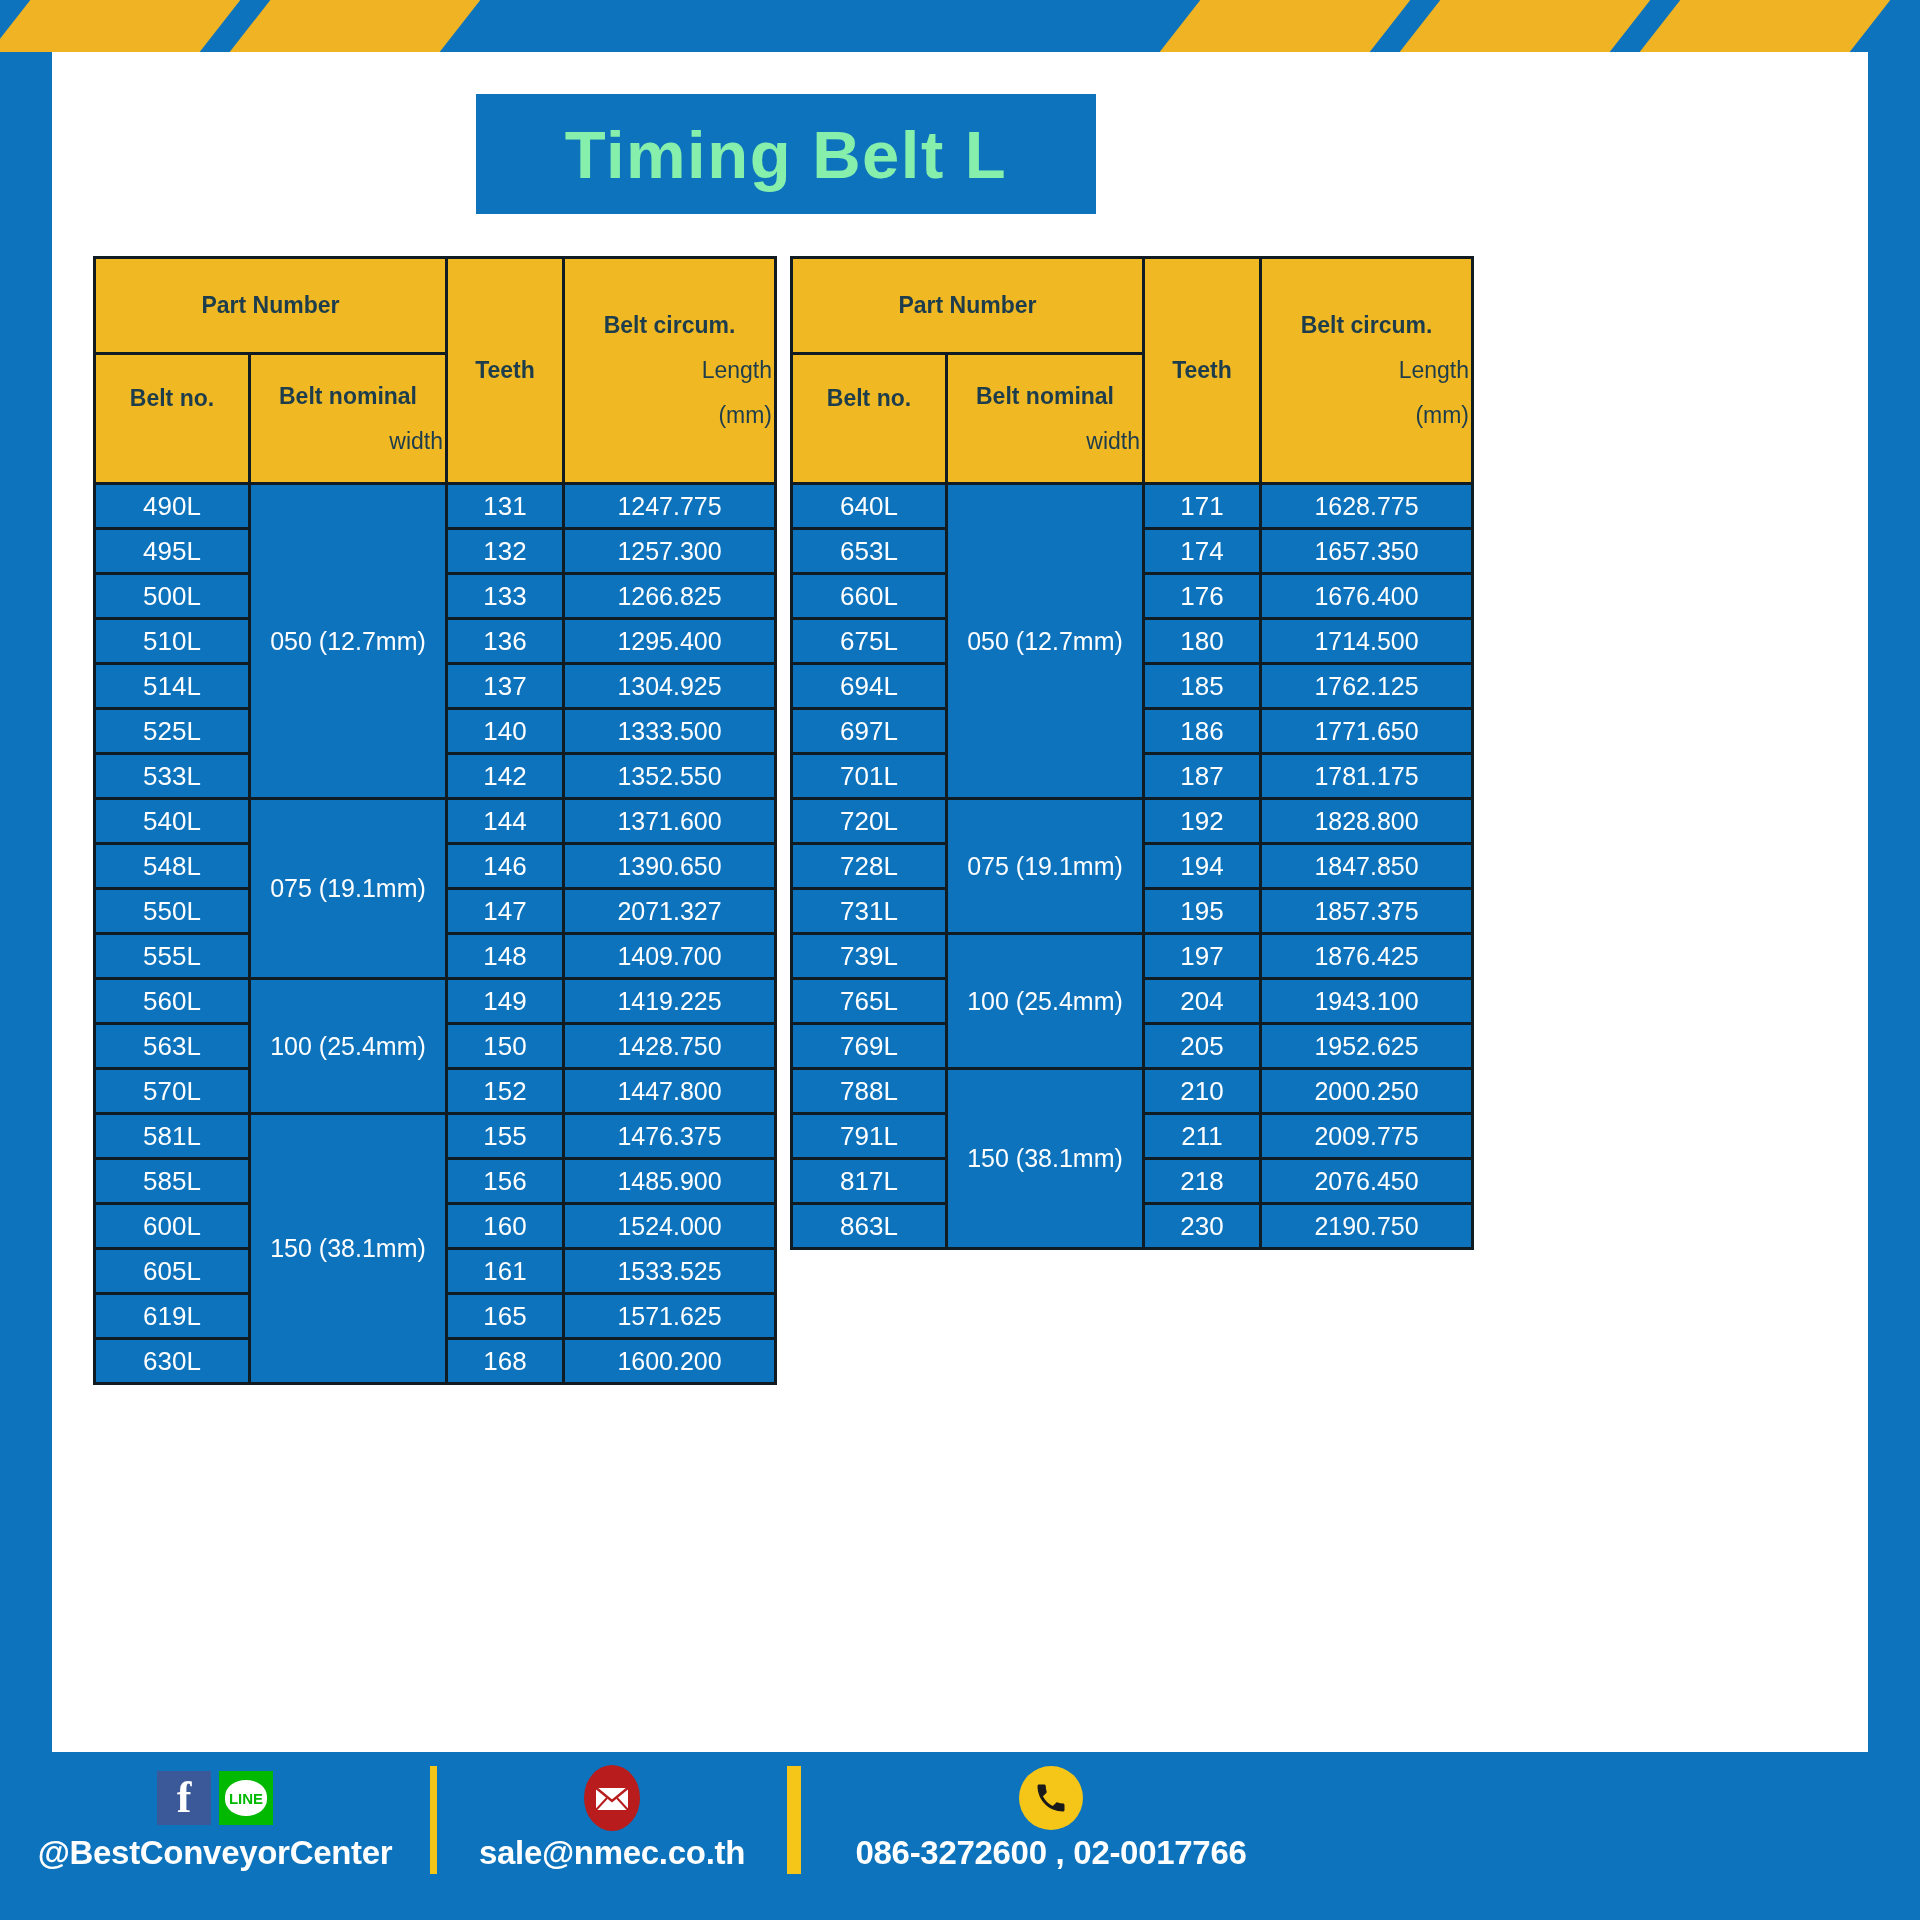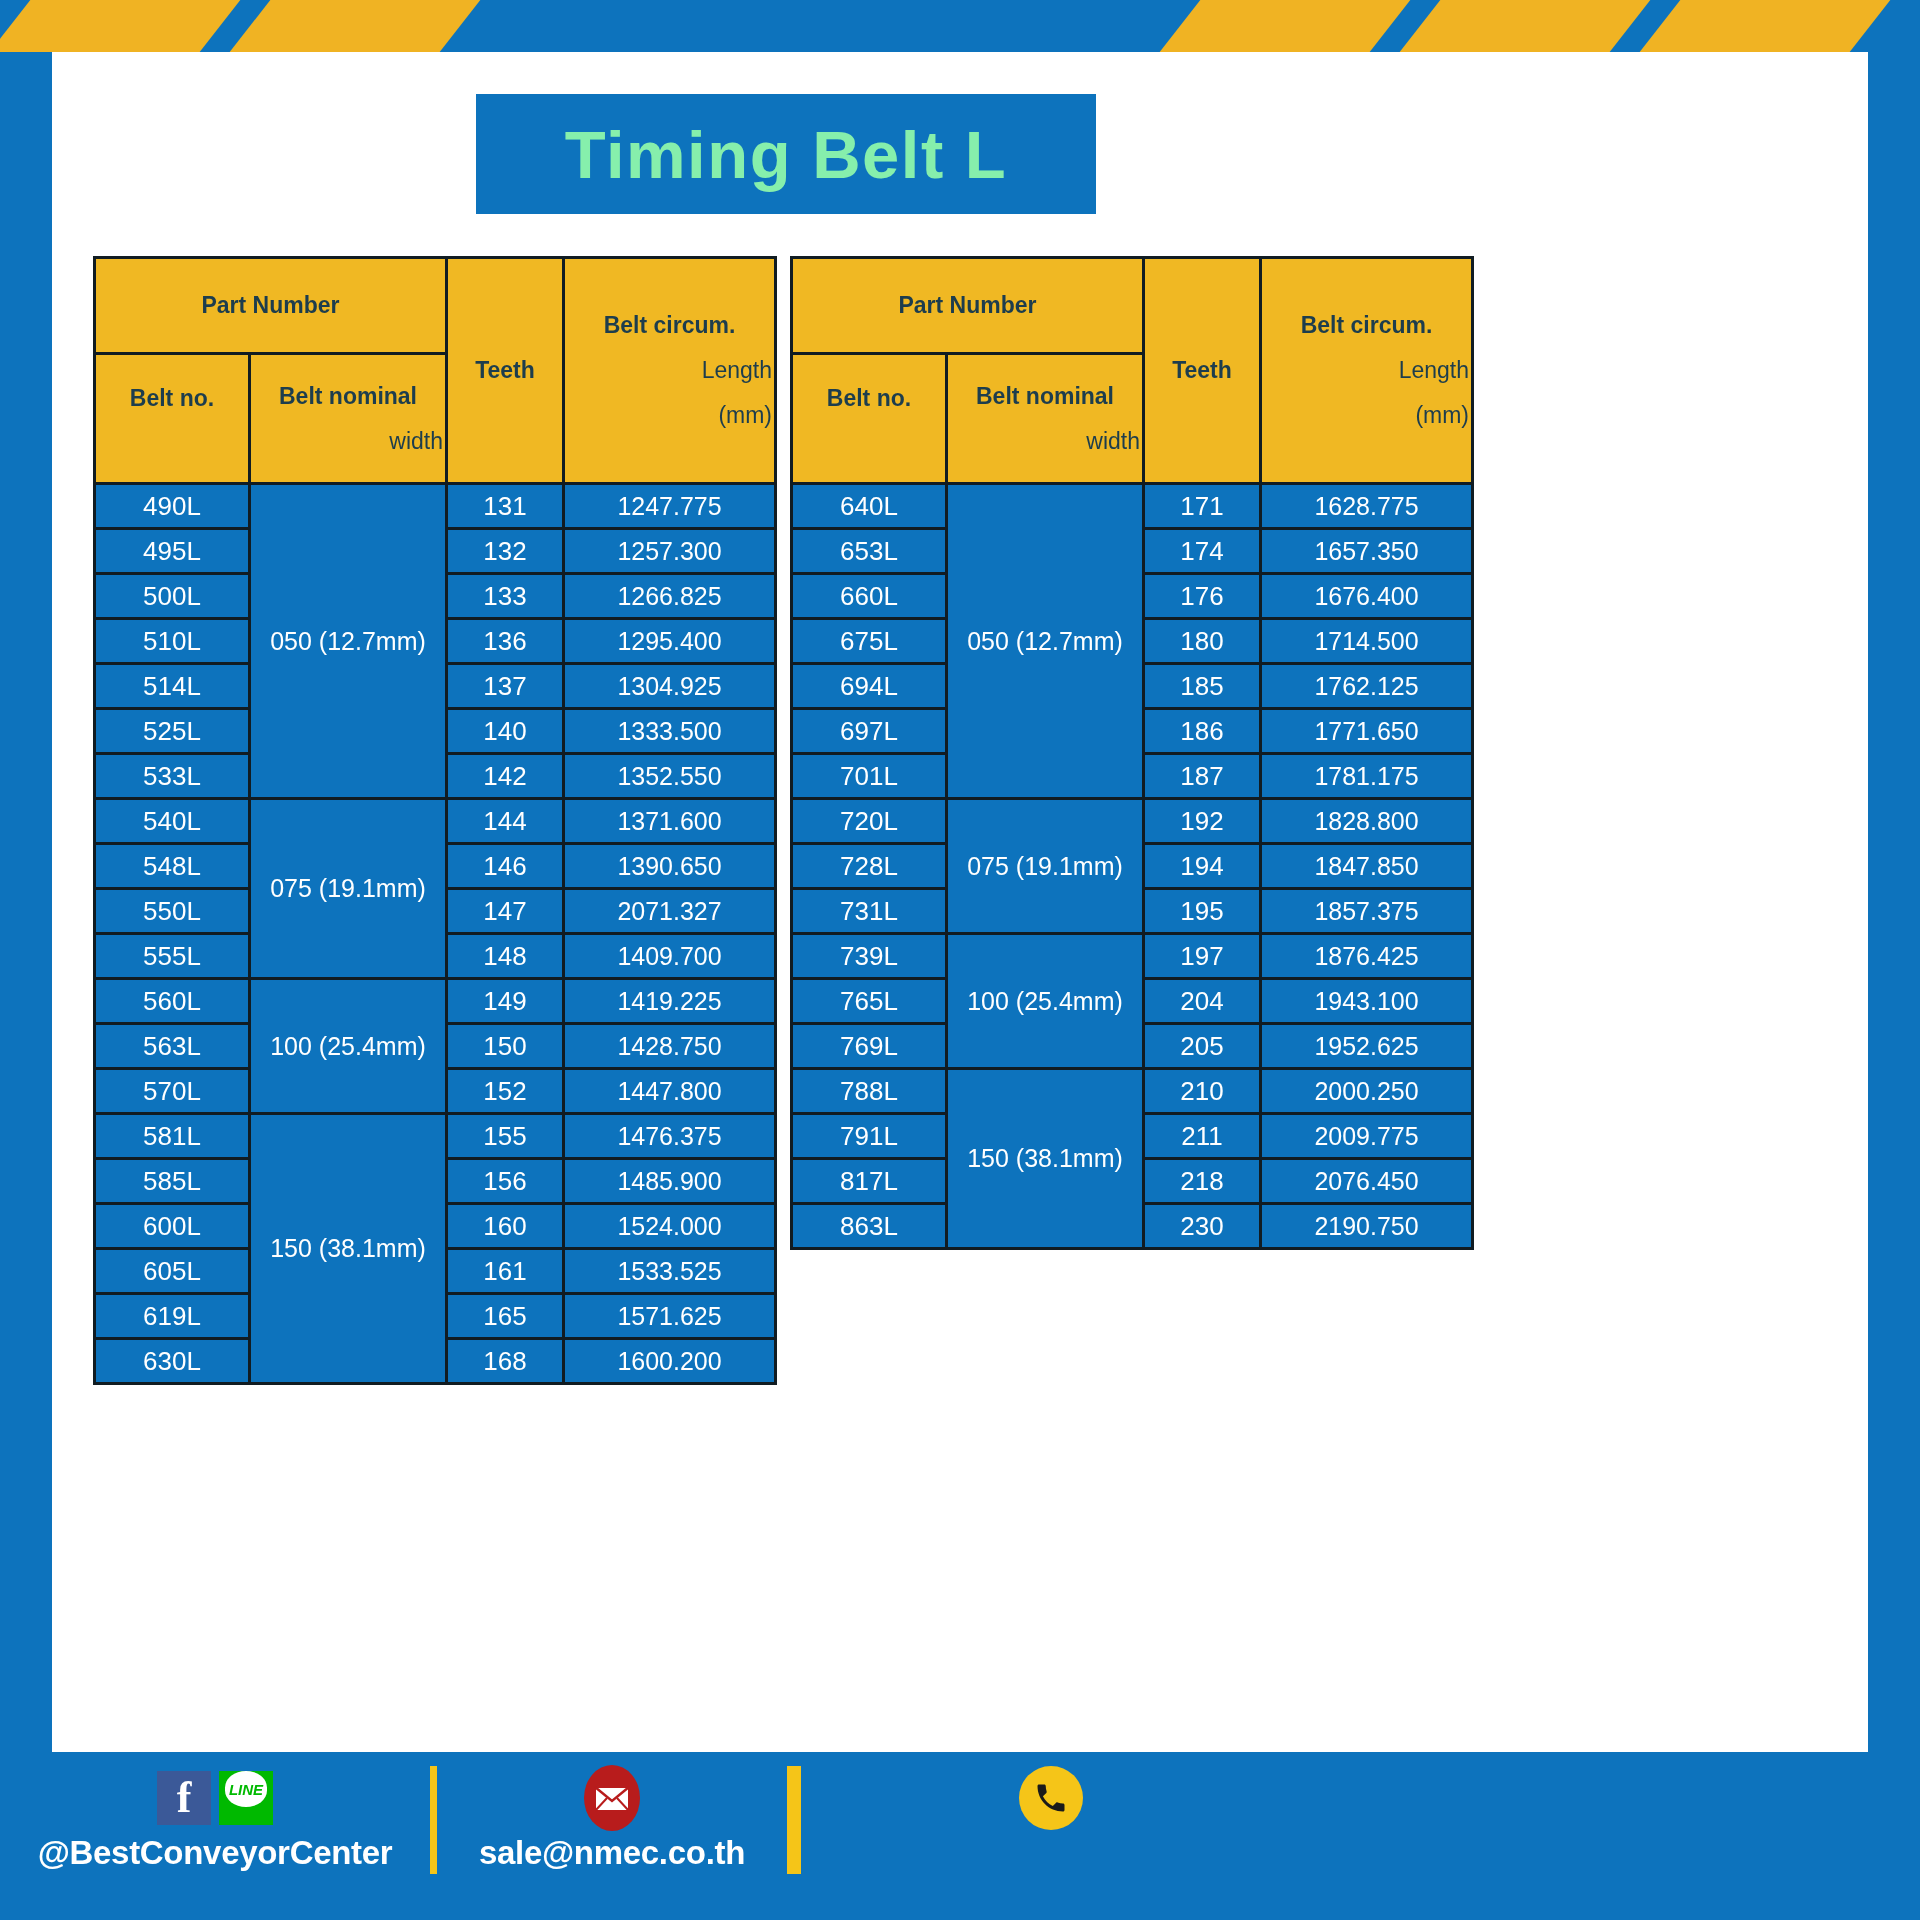--- a/index.html
+++ b/index.html
@@ -124,21 +124,21 @@
   .fsep { width:7px; height:108px; background:#f5c518; margin:14px 0 0 0; }
 
   .ic-fb {
     width:54px; height:54px; background:#3b5998;
     display:flex; align-items:center; justify-content:center;
     color:#fff; font-size:44px; font-weight:bold;
     font-family:"Liberation Serif", serif; line-height:1;
   }
   .ic-line {
     width:54px; height:54px; background:#00b900;
-    display:flex; align-items:flex-start; justify-content:center;font-style:italic;
+    display:flex; align-items:center; justify-content:center;
   }
   .ic-line .bub {
     width:42px; height:36px; background:#fff; border-radius:50%/46%;
     display:flex; align-items:center; justify-content:center;
     color:#00b900; font-size:15px; font-weight:bold;
   }
   .ic-mail {
     width:56px; height:66px; background:#b81c1c; border-radius:50%;
     display:flex; align-items:center; justify-content:center;
   }
@@ -460,14 +460,15 @@
   <div class="fsep"></div>
 
   <div class="fgroup" style="width:500px;">
     <div class="ficons">
       <span class="ic-phone">
         <svg width="36" height="36" viewBox="0 0 24 24">
           <path fill="#1a1a1a" d="M6.6 10.8c1.4 2.8 3.8 5.2 6.6 6.6l2.2-2.2c.3-.3.7-.4 1-.2 1.2.4 2.4.6 3.6.6.6 0 1 .4 1 1V20c0 .6-.4 1-1 1C10.6 21 3 13.4 3 4c0-.6.4-1 1-1h3.5c.6 0 1 .4 1 1 0 1.3.2 2.5.6 3.6.1.3 0 .7-.2 1l-2.3 2.2z"></path>
         </svg>
       </span>
     </div>
+    <div class="flabel">086-3272600 , 02-0017766</div>
   </div>
 </div>
 
 </body></html>

